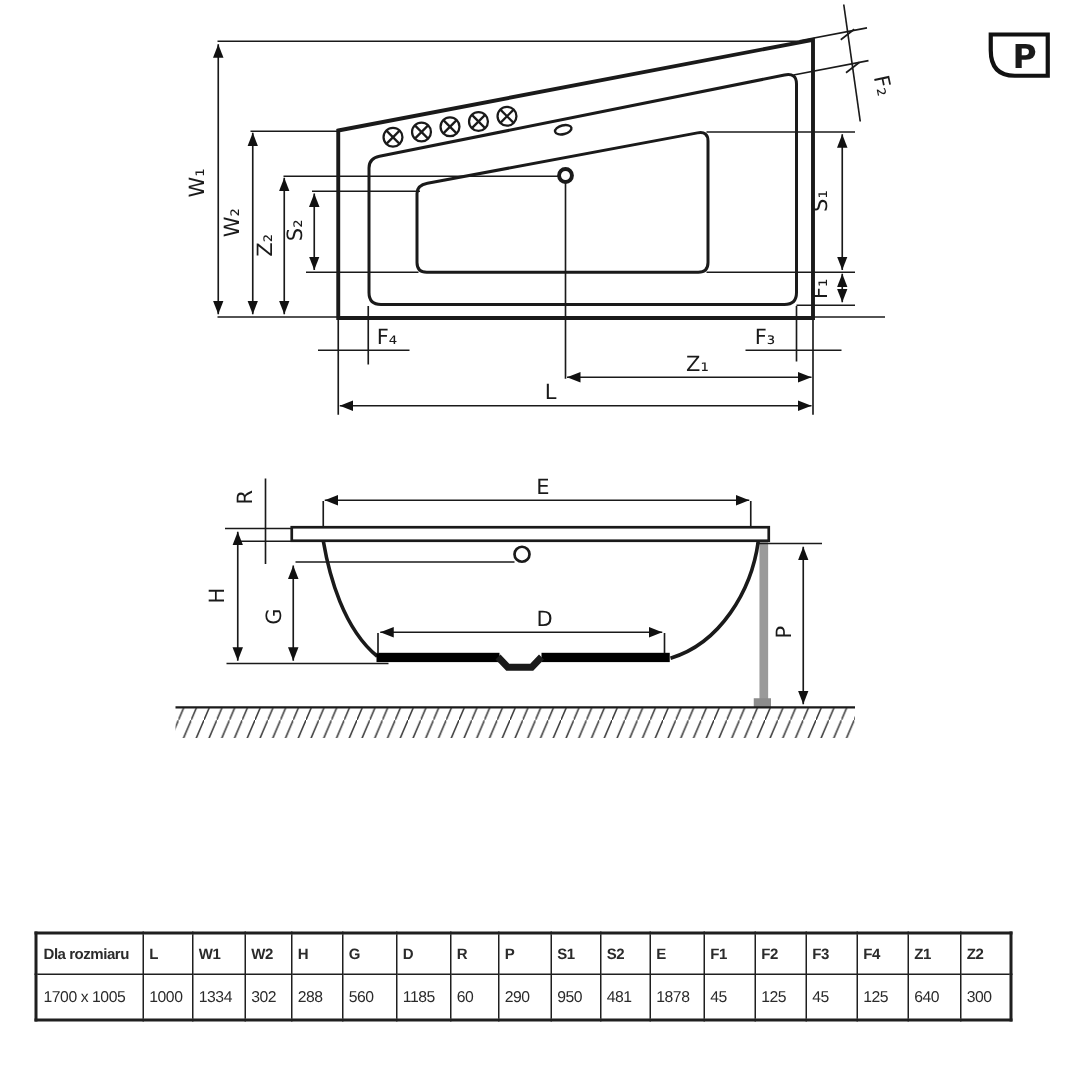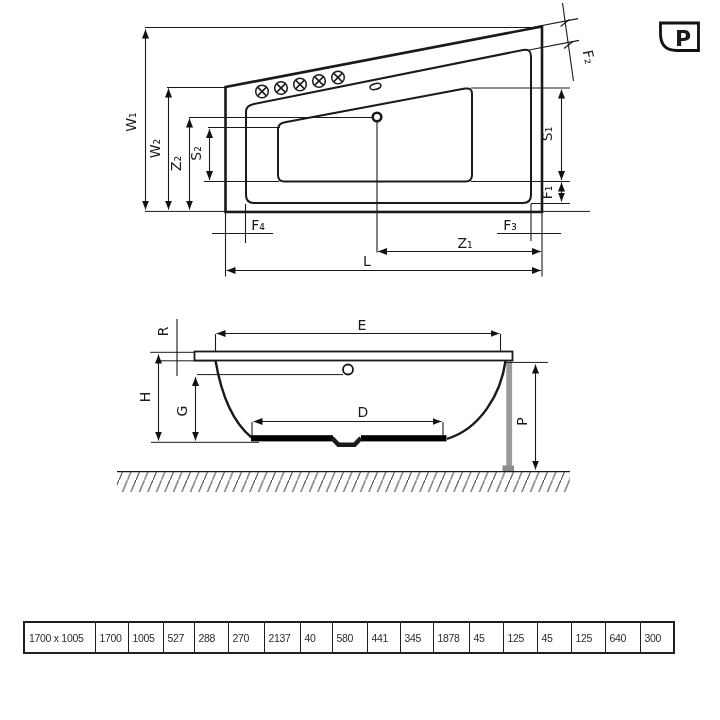--- a/index.html
+++ b/index.html
@@ -229,32 +229,52 @@
         <col style="width:33px">
         <col style="width:36px">
     <col style="width:34px">
         <col style="width:34px">
         <col style="width:34px">
         <col style="width:34px">
     <col style="width:35px">
         <col style="width:34px">
   </colgroup>
   <tbody>
+        <tr>
+    <th>Dla rozmiaru</th>
+    <th>L</th>
+    <th>W1</th>
+    <th>W2</th>
+    <th>H</th>
+    <th>G</th>
+    <th>D</th>
+    <th>R</th>
+    <th>P</th>
+    <th>S1</th>
+    <th>S2</th>
+    <th>E</th>
+    <th>F1</th>
+    <th>F2</th>
+    <th>F3</th>
+    <th>F4</th>
+    <th>Z1</th>
+    <th>Z2</th>
+  </tr>
   <tr>
     <td>1700 x 1005</td>
-    <td>1700</td>
-    <td>1005</td>
-    <td>527</td>
+    <td>1000</td>
+    <td>1334</td>
+    <td>302</td>
     <td>288</td>
-    <td>270</td>
-    <td>2137</td>
-    <td>40</td>
-    <td>580</td>
-    <td>441</td>
-    <td>345</td>
+    <td>560</td>
+    <td>1185</td>
+    <td>60</td>
+    <td>290</td>
+    <td>950</td>
+    <td>481</td>
     <td>1878</td>
     <td>45</td>
     <td>125</td>
     <td>45</td>
     <td>125</td>
     <td>640</td>
     <td>300</td>
   </tr>
 </tbody>
     </table>

